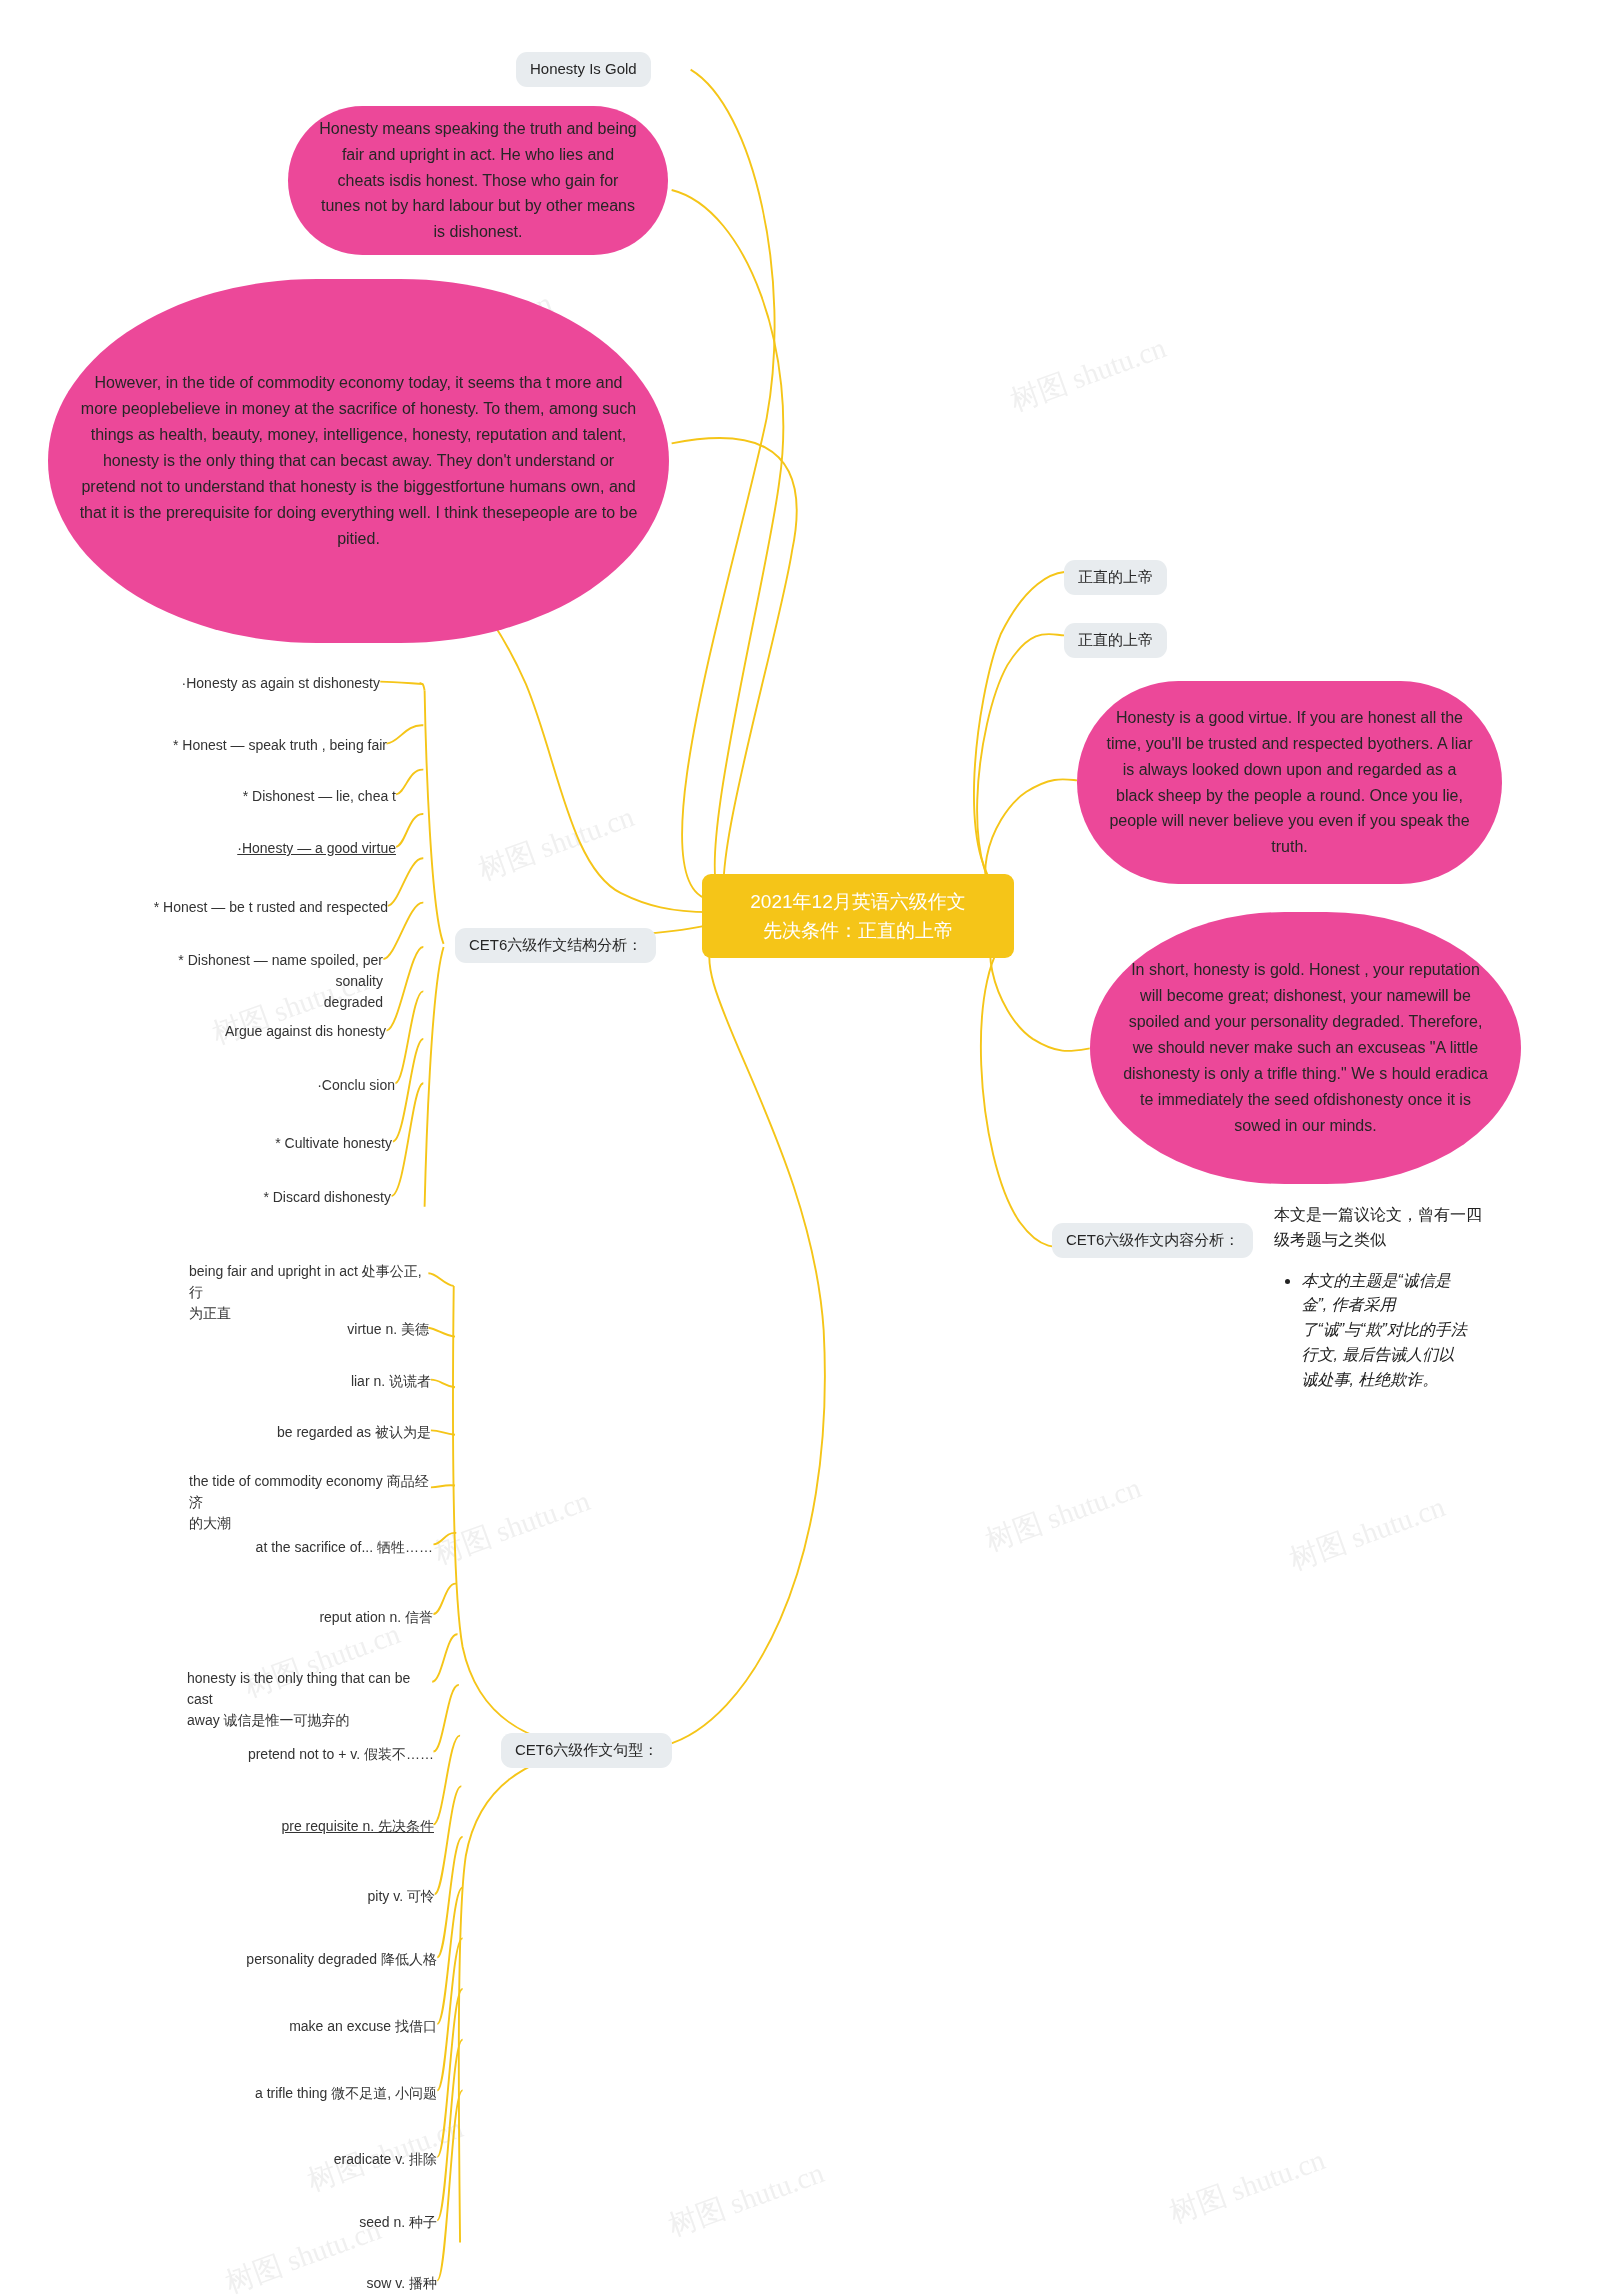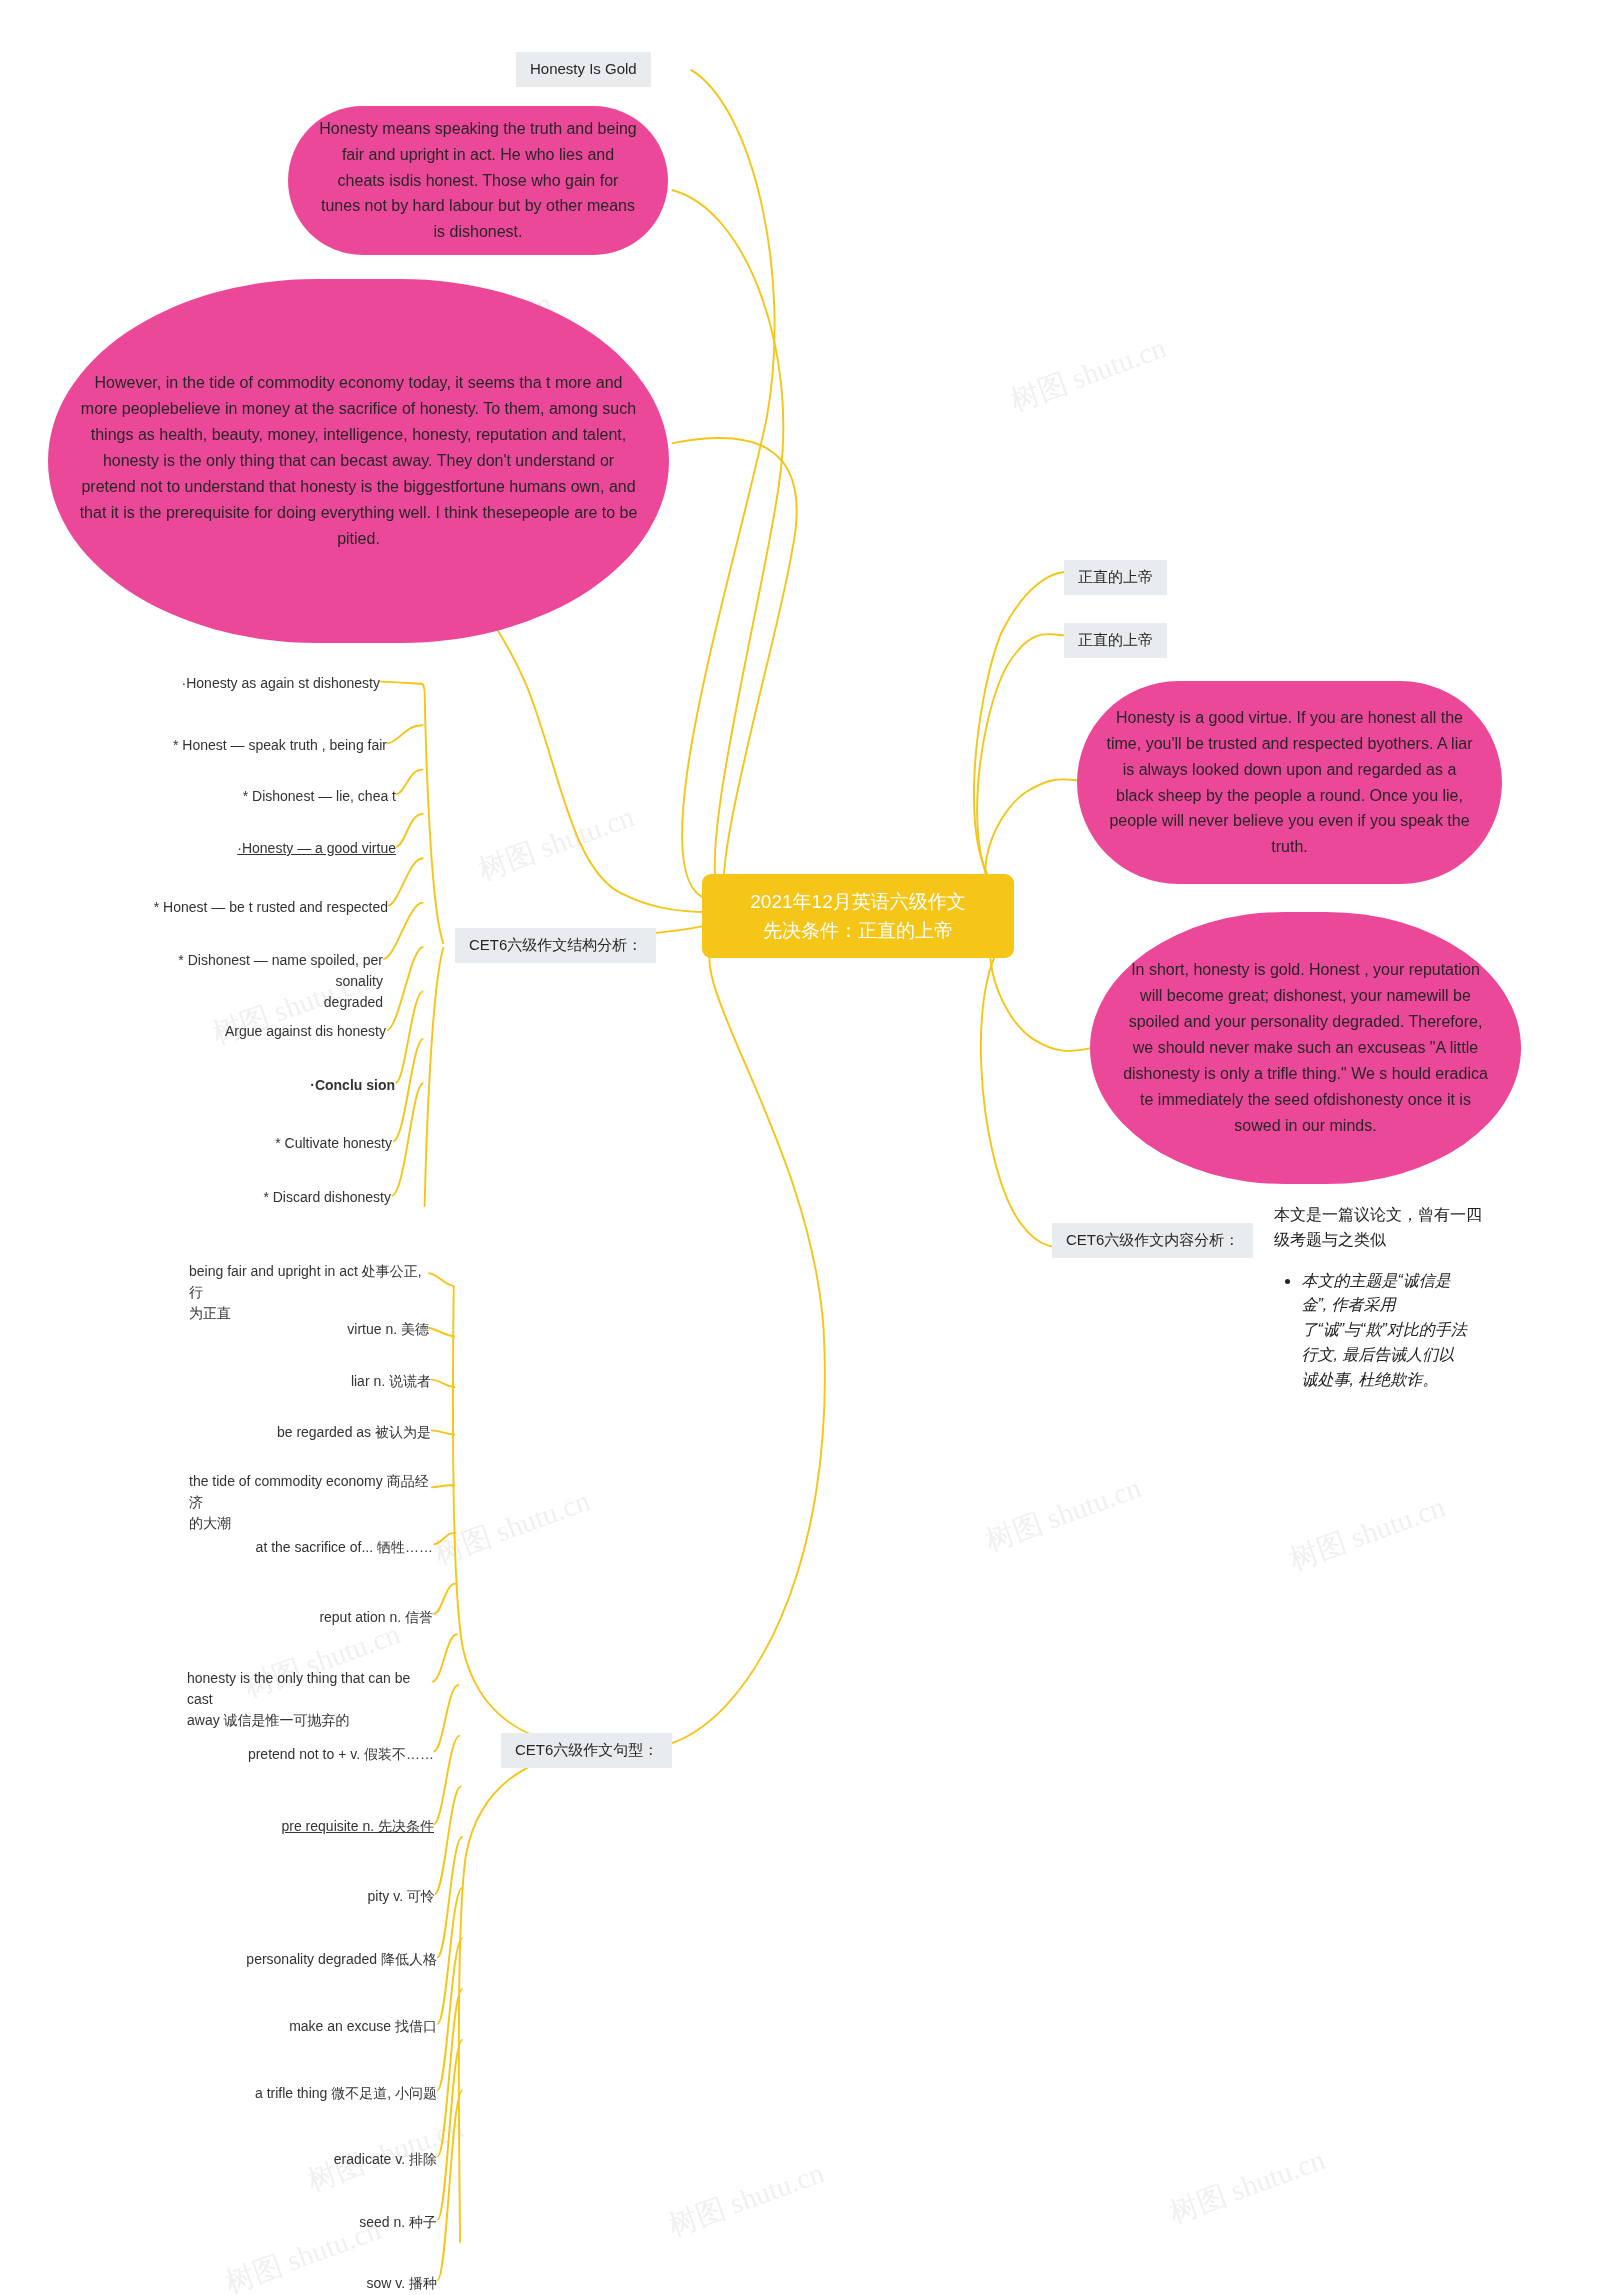--- a/index.html
+++ b/index.html
@@ -12,21 +12,21 @@
     position: relative;
     overflow: hidden;
   }
   #canvas { position:absolute; left:0; top:0; width:1622px; height:2295px; }
   svg.links { position:absolute; left:0; top:0; width:1622px; height:2295px; pointer-events:none; }
 
   .node { position:absolute; }
 
   .pill {
     background:#e8ecef;
-    border-radius:1px;
+    border-radius:11px;
     padding:6.3px 14px;
     font-size:15px;
     color:#262626;
     line-height:1.5;
     white-space:nowrap;
   }
   .bubble {
     background:#ec4899;
     border-radius:127px;
     font-size:16px;
@@ -183,21 +183,21 @@
   <div class="node pill" style="left:455px;top:928px;">CET6六级作文结构分析：</div>
 
   <div class="node leaf r" style="left:152px;top:673px;width:228px;">·Honesty as again st dishonesty</div>
   <div class="node leaf r" style="left:127px;top:735px;width:260px;">* Honest — speak truth , being fair</div>
   <div class="node leaf r" style="left:168px;top:786px;width:228px;">* Dishonest — lie, chea t</div>
   <div class="node leaf r" style="left:168px;top:838px;width:228px;text-decoration:underline;">·Honesty — a good virtue</div>
   <div class="node leaf r" style="left:146px;top:897px;width:242px;">* Honest — be t rusted and respected</div>
   <div class="node leaf r" style="left:149px;top:950px;width:234px;">* Dishonest — name spoiled, per sonality
 degraded</div>
   <div class="node leaf r" style="left:152px;top:1021px;width:234px;">Argue against dis honesty</div>
-  <div class="node leaf r" style="left:190px;top:1075px;width:205px;font-weight:bold;">·Conclu sion</div>
+  <div class="node leaf r" style="left:190px;top:1075px;width:205px;">·Conclu sion</div>
   <div class="node leaf r" style="left:177px;top:1133px;width:215px;">* Cultivate honesty</div>
   <div class="node leaf r" style="left:177px;top:1187px;width:214px;">* Discard dishonesty</div>
 
   <div class="node pill" style="left:501px;top:1733px;">CET6六级作文句型：</div>
 
   <div class="node leaf l" style="left:189px;top:1261px;width:241px;">being fair and upright in act 处事公正, 行
 为正直</div>
   <div class="node leaf r" style="left:222px;top:1319px;width:207px;">virtue n. 美德</div>
   <div class="node leaf r" style="left:222px;top:1371px;width:209px;">liar n. 说谎者</div>
   <div class="node leaf r" style="left:190px;top:1422px;width:241px;">be regarded as 被认为是</div>

